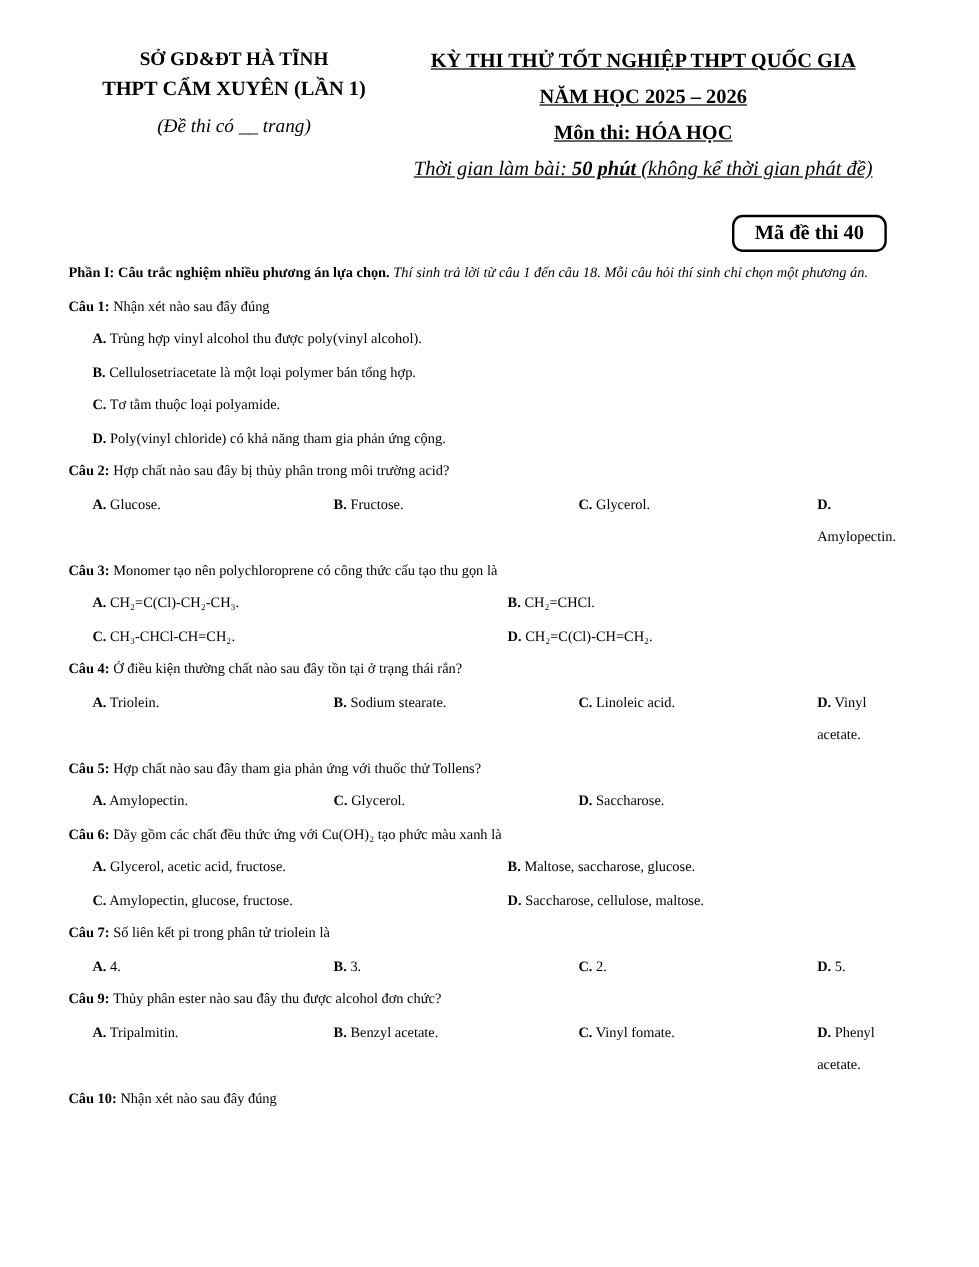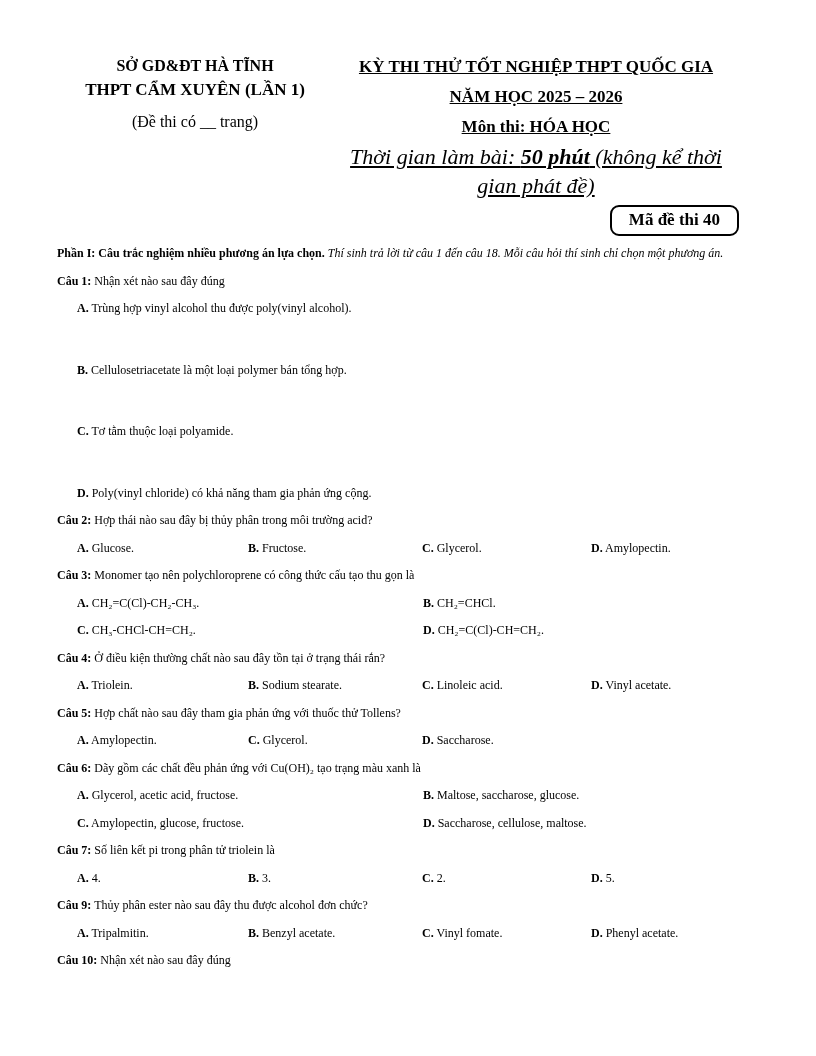--- a/index.html
+++ b/index.html
@@ -1,50 +1,50 @@
 <!DOCTYPE html>
 <html><head>
 <meta charset="utf-8">
 <style>
   * { margin:0; padding:0; box-sizing:border-box; }
   html,body { background:#fff; }
   .page {
     width:816px; height:1056px;
     background:#fff; color:#000;
     font-family:"Liberation Serif","DejaVu Serif","DejaVu Sans",serif;
-    padding:52px 57px 0 57px;
+    padding:36px 57px 0 57px;
     overflow:hidden;
     position:relative;
   }
   
   .header { display:flex; }
   .h-left { width:276px; text-align:center; padding-top:2px; }
   .hl-1 { font-weight:bold; font-size:16px; line-height:24px; }
   .hl-2 { font-weight:bold; font-size:17px; line-height:24px; }
-  .hl-3 { font-size:16px; line-height:24px; margin-top:8px; }
+  .hl-3 { font-style:italic; font-size:16px; line-height:24px; margin-top:8px; }
   .h-right { flex:1; text-align:center; padding-right:20px;text-decoration:underline; }
   .hr-1, .hr-2, .hr-3 { font-weight:bold; font-size:17px; line-height:30px; }
-  .hr-4 { font-style:italic; font-size:22px; line-height:29px; }
+  .hr-4 { font-style:italic; font-size:17px; line-height:29px; }
   .hr-4 b { font-weight:bold; }
-  .code-row { text-align:right; margin-top:5px; }
+  .code-row { text-align:right; margin-top:24px; }
   .code-box {
     display:inline-block;
     border:2px solid #000; border-radius:9px;
     padding:3px 17px 4px;
     font-weight:bold; font-size:17px;
   }
   
   .content { margin-top:4px; font-size:12px; line-height:27.5px; }
   .intro .lead { font-weight:bold; }
   .intro .note { font-style:italic; }
   .q-label { font-weight:bold; }
   .opts { display:grid; padding-left:20px; }
-  .cols-4 { grid-template-columns:171px 174px 169px 1fr; }
+  .cols-4 { grid-template-columns:171px 174px 169px 1fr;gap:30px; }
   .cols-2 { grid-template-columns:346px 1fr; }
-  .cols-1 { grid-template-columns:1fr;gap:34px; }
+  .cols-1 { grid-template-columns:1fr; }
   .opt b { font-weight:bold; }
 </style>
 </head>
 <body>
 
 <div class="page">
 
   <div class="header">
     <div class="h-left">
       <div class="hl-1">SỞ GD&amp;ĐT HÀ TĨNH</div>
@@ -70,21 +70,21 @@
     <p class="q-line"><b class="q-label">Câu 1:</b><span class="q-text"> Nhận xét nào sau đây đúng</span></p>
     <div class="opts cols-1">
             <span class="opt"><b>A.</b> Trùng hợp vinyl alcohol thu được poly(vinyl alcohol).</span>
             <span class="opt"><b>B.</b> Cellulosetriacetate là một loại polymer bán tổng hợp.</span>
             <span class="opt"><b>C.</b> Tơ tằm thuộc loại polyamide.</span>
             <span class="opt"><b>D.</b> Poly(vinyl chloride) có khả năng tham gia phản ứng cộng.</span>
           </div>
   </div>
 
   <div class="q">
-    <p class="q-line"><b class="q-label">Câu 2:</b><span class="q-text"> Hợp thái nào sau đây bị thủy phân trong môi trường acid?</span></p>
+    <p class="q-line"><b class="q-label">Câu 2:</b><span class="q-text"> Hợp chất nào sau đây bị thủy phân trong môi trường acid?</span></p>
     <div class="opts cols-4">
             <span class="opt"><b>A.</b> Glucose.</span>
             <span class="opt"><b>B.</b> Fructose.</span>
             <span class="opt"><b>C.</b> Glycerol.</span>
             <span class="opt"><b>D.</b> Amylopectin.</span>
           </div>
   </div>
 
   <div class="q">
     <p class="q-line"><b class="q-label">Câu 3:</b><span class="q-text"> Monomer tạo nên polychloroprene có công thức cấu tạo thu gọn là</span></p>
@@ -109,21 +109,21 @@
   <div class="q">
     <p class="q-line"><b class="q-label">Câu 5:</b><span class="q-text"> Hợp chất nào sau đây tham gia phản ứng với thuốc thử Tollens?</span></p>
     <div class="opts cols-4">
             <span class="opt"><b>A.</b> Amylopectin.</span>
             <span class="opt"><b>C.</b> Glycerol.</span>
             <span class="opt"><b>D.</b> Saccharose.</span>
           </div>
   </div>
 
   <div class="q">
-    <p class="q-line"><b class="q-label">Câu 6:</b><span class="q-text"> Dãy gồm các chất đều phản ứng với Cu(OH)₂ tạo trạng màu xanh là</span></p>
+    <p class="q-line"><b class="q-label">Câu 6:</b><span class="q-text"> Dãy gồm các chất đều thức ứng với Cu(OH)₂ tạo phức màu xanh là</span></p>
     <div class="opts cols-2">
             <span class="opt"><b>A.</b> Glycerol, acetic acid, fructose.</span>
             <span class="opt"><b>B.</b> Maltose, saccharose, glucose.</span>
             <span class="opt"><b>C.</b> Amylopectin, glucose, fructose.</span>
             <span class="opt"><b>D.</b> Saccharose, cellulose, maltose.</span>
           </div>
   </div>
 
   <div class="q">
     <p class="q-line"><b class="q-label">Câu 7:</b><span class="q-text"> Số liên kết pi trong phân tử triolein là</span></p>

